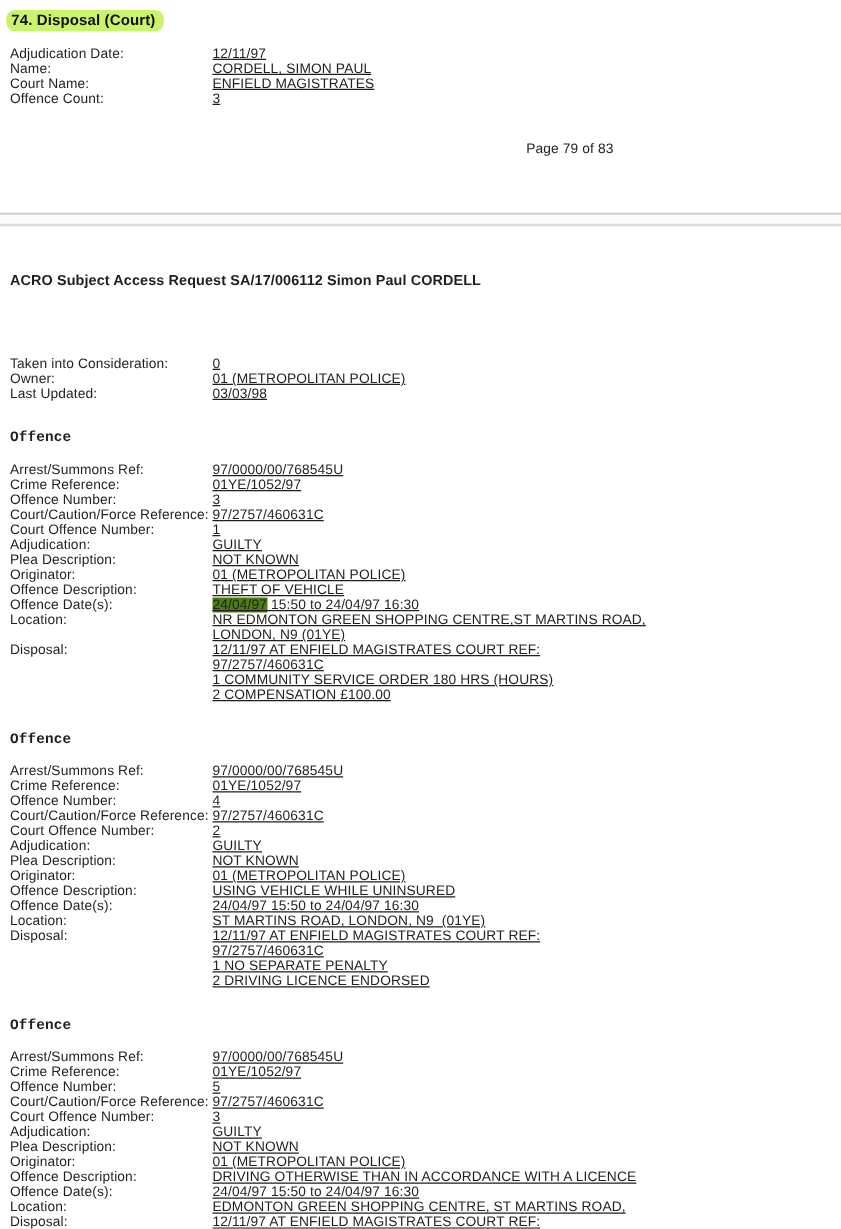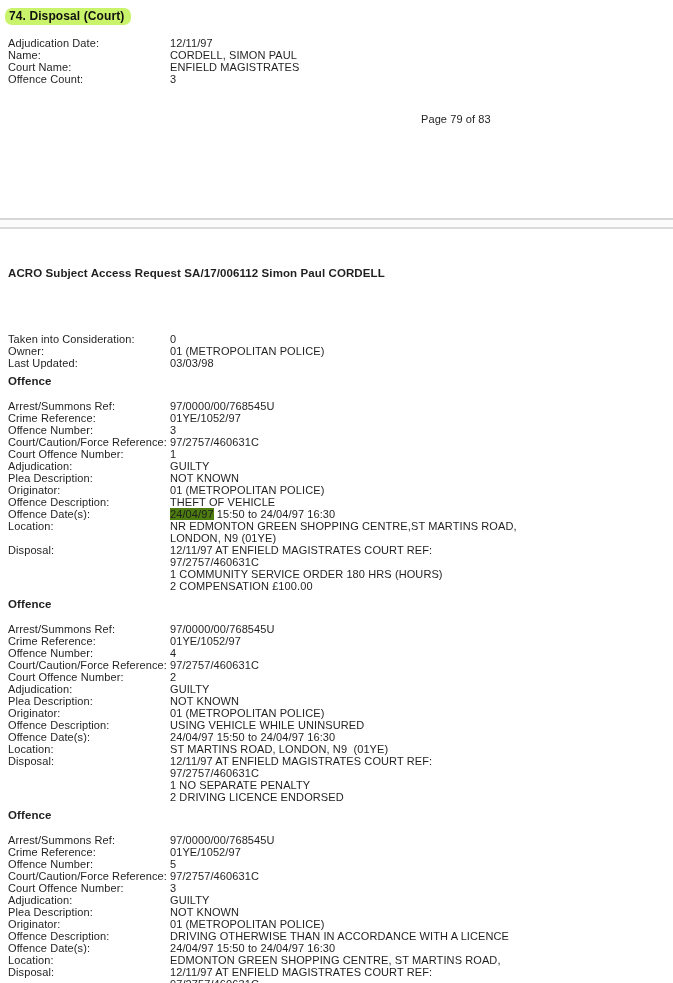--- a/index.html
+++ b/index.html
@@ -1,37 +1,37 @@
 <!DOCTYPE html>
 <html><head>
 <meta charset="utf-8">
 <style>
   html,body{margin:0;padding:0;}
   body{
     width:673px;height:983px;overflow:hidden;background:#ffffff;
     font-family:"Liberation Sans",sans-serif;font-size:11px;line-height:12px;
     color:#1f1f1f;letter-spacing:0.1px;
   }
-  .page1{position:relative;height:218px;}
+  .page1{position:relative;height:170px;}
   .doc-title-row{padding:8px 0 0 5px;}
   .doc-title{
     display:inline-block;font-weight:bold;font-size:12px;line-height:14px;
     padding:1px 7px 2px 4px;border-radius:7px;color:#111;
   }
   .fields .frow{display:flex;align-items:flex-start;}
   .flabel{flex:0 0 162px;width:162px;white-space:pre;}
-  .fvalue{flex:1 1 auto;}
+  .fvalue{flex:1 1 auto;text-decoration:underline;}
   .fline{white-space:pre;}
   .top-fields{margin:12px 0 0 8px;}
   .page-num{position:absolute;left:421px;top:113px;font-weight:normal;}
   .divider{height:7px;border-top:2px solid #d6d6d6;border-bottom:2px solid #dadada;background:#fbfbfb;}
   .page2{padding:38px 0 0 8px;border-radius:22px;}
   .report-header{font-weight:bold;font-size:11.5px;}
   .summary-fields{margin-top:54px;}
-  .offence-heading{font-weight:bold;font-size:11.5px;margin-top:6px;}
+  .offence-heading{font-weight:bold;font-size:11.5px;margin-top:24px;font-family:Liberation Mono, monospace;}
   .offence-rows{margin-top:13px;}
   .hl{display:inline;}
 </style>
 </head>
 <body>
 
 <div class="page1">
   <div class="doc-title-row">
     <span class="doc-title" style="background: rgb(201, 243, 106);">74. Disposal (Court)</span>
   </div>

